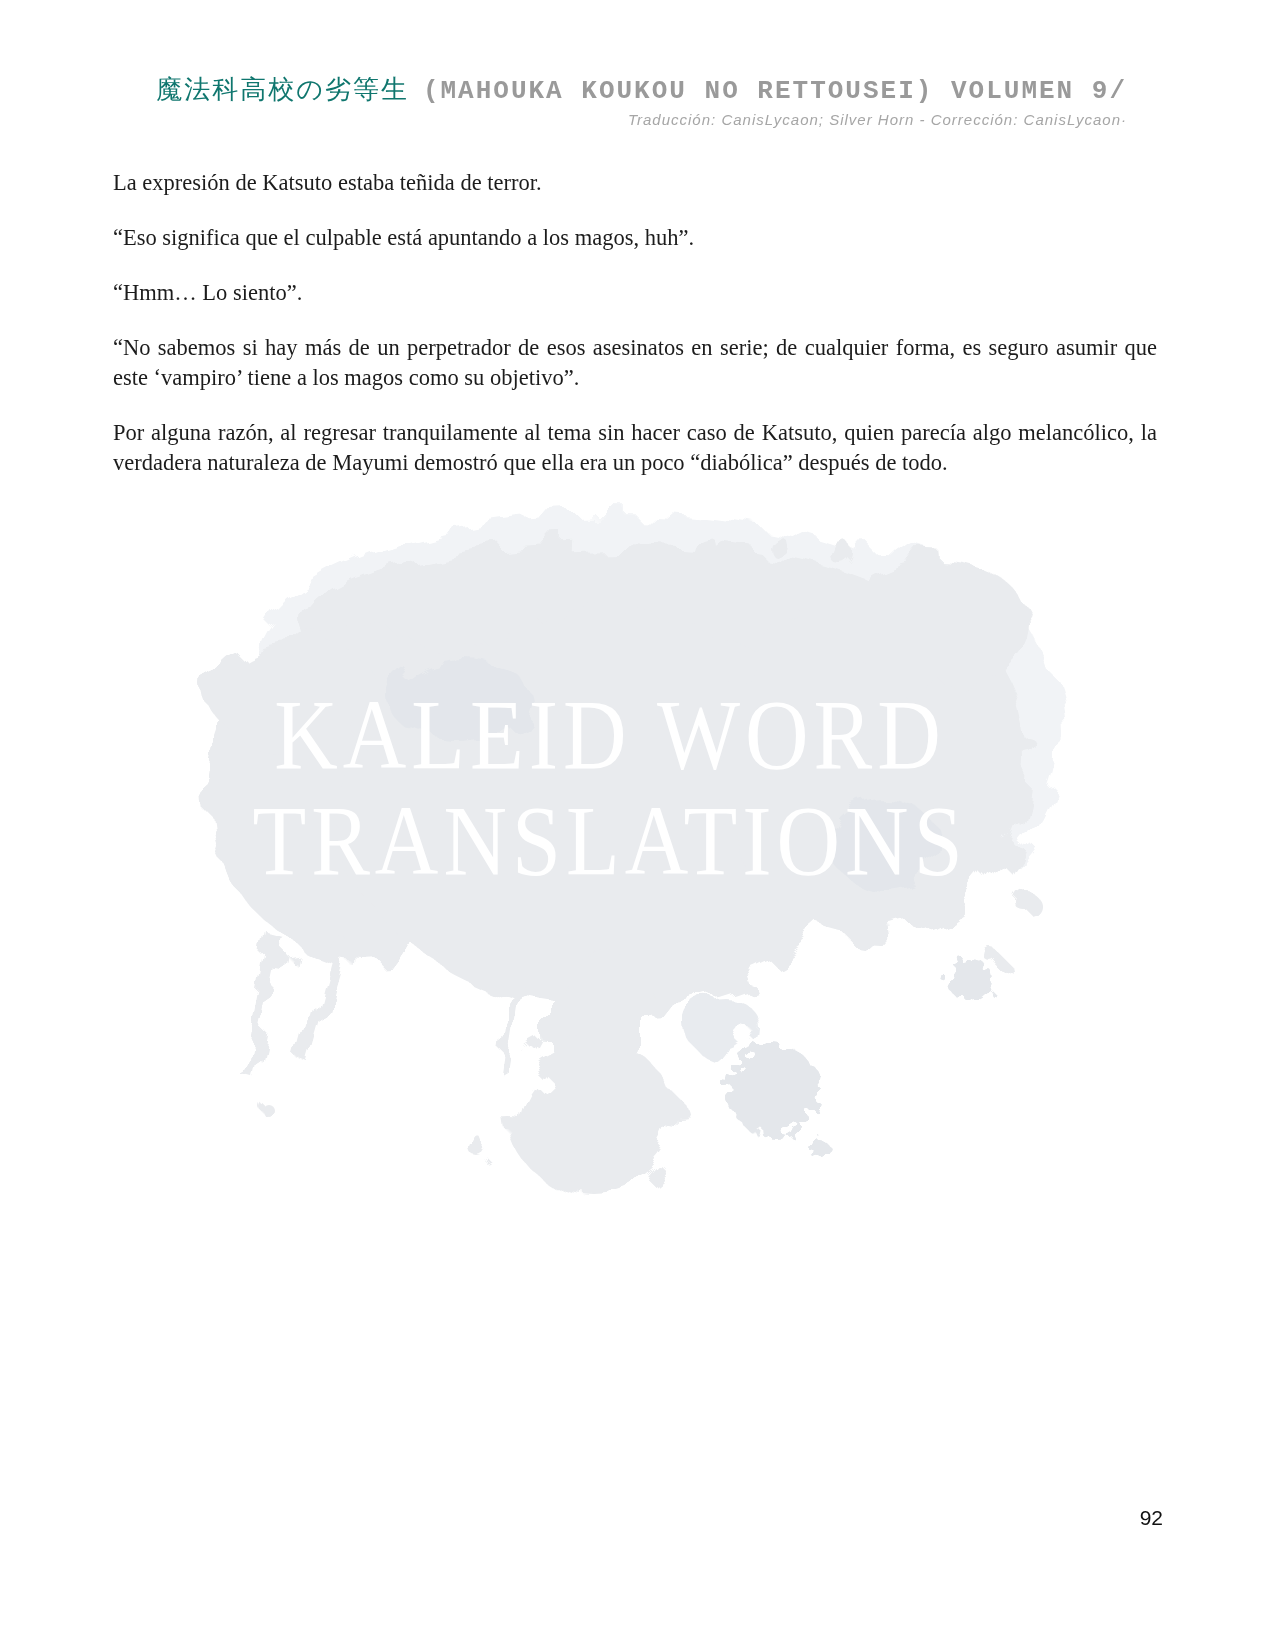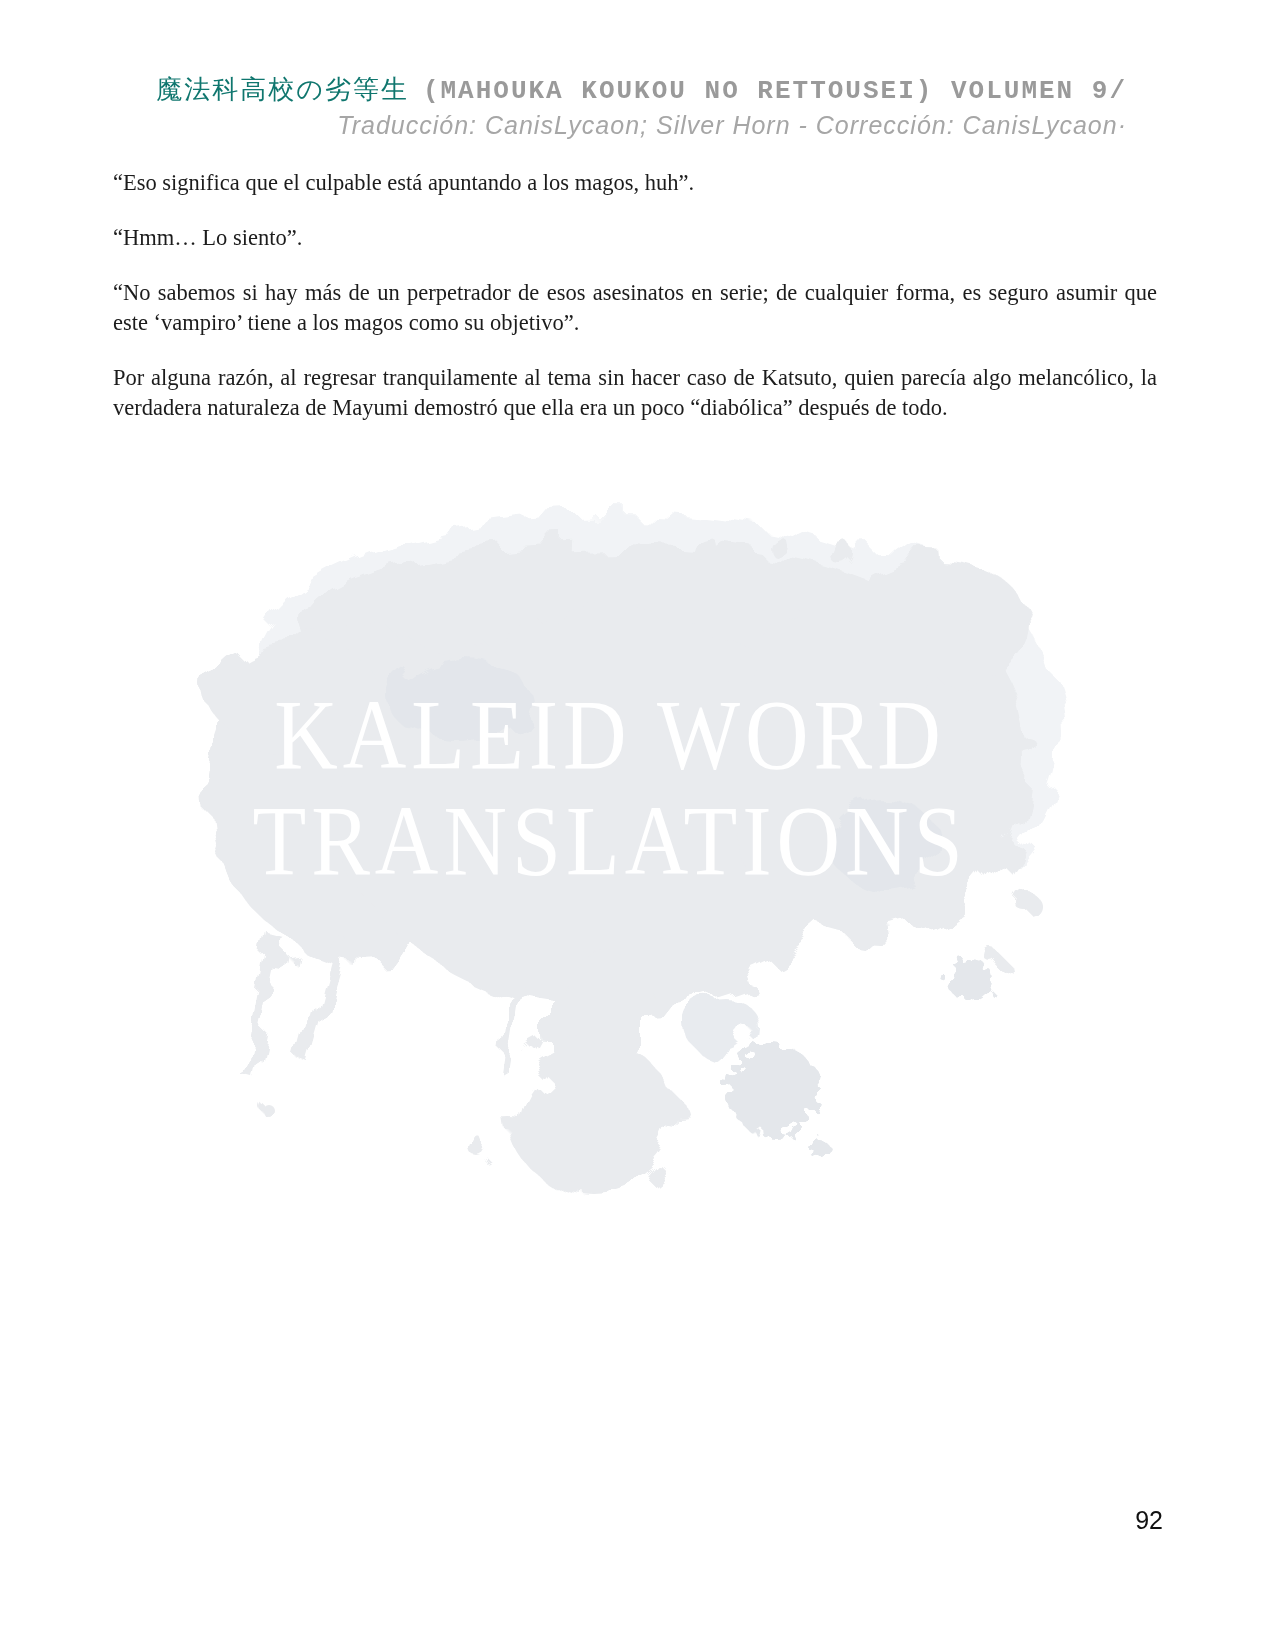--- a/index.html
+++ b/index.html
@@ -21,21 +21,21 @@
     vertical-align:baseline;
   }
   .title-latin{
     font-family:Liberation Mono, monospace;
     font-weight:700;font-size:26px;letter-spacing:2px;
     color:#9a9a9a;margin-left:10px;
   }
   .header-line2{
     position:absolute;top:111px;right:148px;
     font-family:"Liberation Sans",sans-serif;
-    font-style:italic;font-size:25px;letter-spacing:1px;
+    font-style:italic;font-size:15px;letter-spacing:1px;
     color:#a6a6a6;z-index:2;white-space:nowrap;
   }
   
   .content{
     position:absolute;left:113px;top:168px;width:1044px;z-index:2;
   }
   .content p{
     font-family:"Liberation Serif",serif;
     font-size:22.5px;line-height:30px;color:#1c1c1c;
     text-align:justify;margin:0 0 25px 0;
@@ -52,21 +52,21 @@
     color:#ffffff;font-size:88px;line-height:1;letter-spacing:5px;
     transform:scaleY(1.12);transform-origin:center top;
     white-space:nowrap;
   }
   .wm-line1{top:176px;}
   .wm-line2{top:282px;}
   
   .page-number{
     position:absolute;top:1506px;right:112px;
     font-family:"Liberation Sans",sans-serif;
-    font-size:25px;color:#111111;z-index:2;
+    font-size:21px;color:#111111;z-index:2;
   }
 </style>
 </head>
 <body>
 
 <div class="page">
 
   <div class="watermark">
     <svg width="860" height="700" viewBox="0 0 860 700">
       <defs>
@@ -125,20 +125,21 @@
     <div class="wm-text wm-line2">TRANSLATIONS</div>
   </div>
 
   <div class="header-line1">
     <span class="title-jp">魔法科高校の劣等生</span>
     <span class="title-latin">(MAHOUKA KOUKOU NO RETTOUSEI) VOLUMEN 9/</span>
   </div>
   <div class="header-line2">Traducción: CanisLycaon; Silver Horn - Corrección: CanisLycaon·</div>
 
   <div class="content">
+    <p>La expresión de Katsuto estaba teñida de terror.</p>
     <p>“Eso significa que el culpable está apuntando a los magos, huh”.</p>
     <p>“Hmm… Lo siento”.</p>
     <p>“No sabemos si hay más de un perpetrador de esos asesinatos en serie; de cualquier forma, es seguro asumir que este ‘vampiro’ tiene a los magos como su objetivo”.</p>
     <p>Por alguna razón, al regresar tranquilamente al tema sin hacer caso de Katsuto, quien parecía algo melancólico, la verdadera naturaleza de Mayumi demostró que ella era un poco “diabólica” después de todo.</p>
   </div>
 
   <div class="page-number">92</div>
 
 </div>
 

